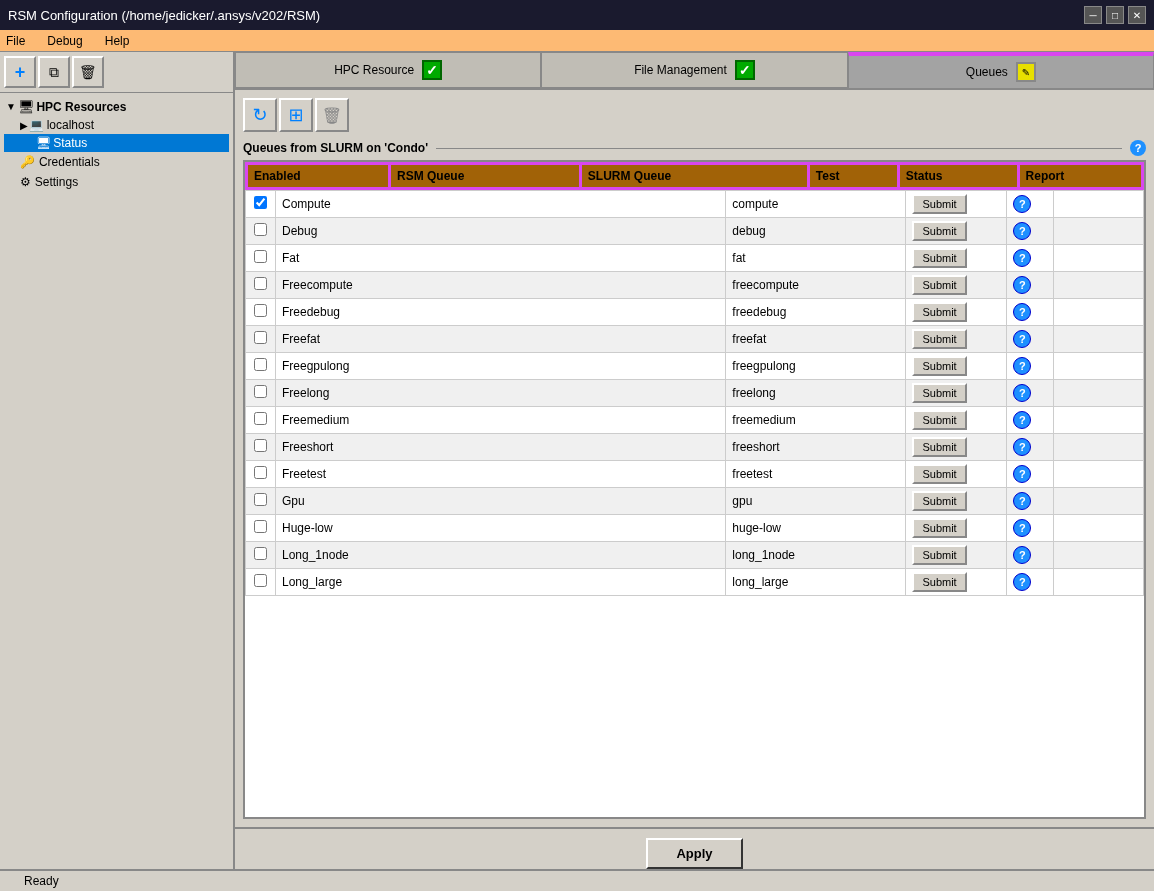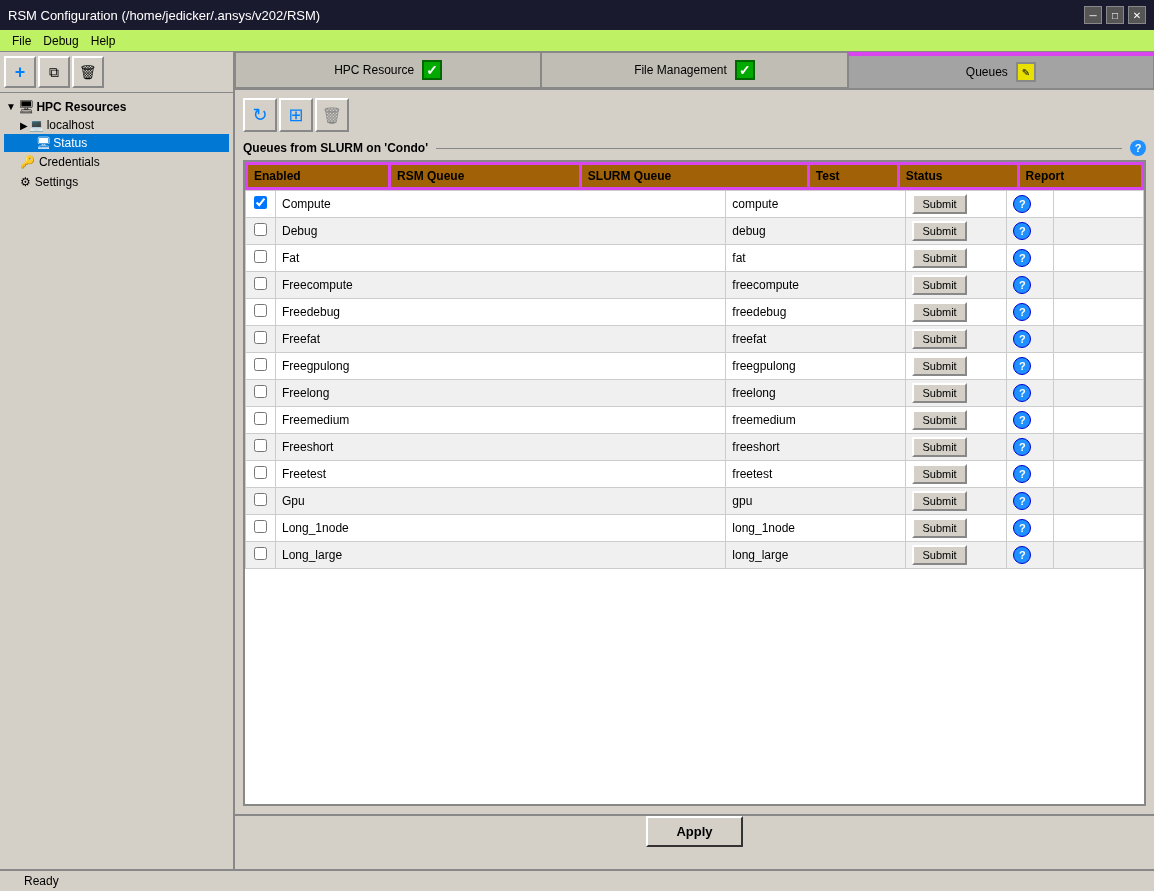--- a/index.html
+++ b/index.html
@@ -22,27 +22,27 @@
       background: #555;
       border: 1px solid #888;
       color: white;
       font-size: 10px;
       display: flex; align-items: center; justify-content: center;
       cursor: pointer;
     }
 
     
     .menu-bar {
-      background: #bef264;
+      background: #fdba74;
       border-bottom: 1px solid #888;
       height: 22px;
       display: flex;
       align-items: center;
-      padding: 0 6px;
-      gap: 0;
+      padding: 0 0;
+      gap: 10px;
     }
     .menu-item {
       padding: 2px 6px;
       cursor: pointer;
       font-size: 12px;
     }
 
     
     .main-layout {
       display: flex;
@@ -246,25 +246,25 @@
       cursor: pointer;
     }
 
     
     .table-scroll::-webkit-scrollbar { width: 16px; }
     .table-scroll::-webkit-scrollbar-track { background: #d4d0c8; }
     .table-scroll::-webkit-scrollbar-thumb { background: #888; border: 1px solid #555; }
 
     
     .apply-bar {
-      height: 55px;
+      height: 42px;
       background: #d4d0c8;
       border-top: 2px solid #888;
       display: flex;
-      align-items: flex-start;
+      align-items: flex-end;
       justify-content: center;
     }
     .apply-button {
       background: #d4d0c8;
       border: 2px solid;
       border-color: #ffffff #333 #333 #ffffff;
       padding: 6px 28px;
       font-size: 13px;
       font-weight: bold;
       cursor: pointer;
@@ -490,20 +490,28 @@
                   <tr>
                     <td class="checkbox-cell"><input type="checkbox" style=""></td>
                     <td style="min-width: 300px;">Gpu</td>
                     <td style="min-width: 120px;">gpu</td>
                     <td><button class="submit-btn">Submit</button></td>
                     <td><div class="help-btn" style="display: inline-flex;">?</div></td>
                     <td style="min-width: 60px;"></td>
                   </tr>
                   <tr>
                     <td class="checkbox-cell"><input type="checkbox" style=""></td>
+                    <td style="min-width: 300px;">Huge-low</td>
+                    <td style="min-width: 120px;">huge-low</td>
+                    <td><button class="submit-btn">Submit</button></td>
+                    <td><div class="help-btn" style="display: inline-flex;">?</div></td>
+                    <td style="min-width: 60px;"></td>
+                  </tr>
+                  <tr>
+                    <td class="checkbox-cell"><input type="checkbox" style=""></td>
                     <td style="min-width: 300px;">Long_1node</td>
                     <td style="min-width: 120px;">long_1node</td>
                     <td><button class="submit-btn">Submit</button></td>
                     <td><div class="help-btn" style="display: inline-flex;">?</div></td>
                     <td style="min-width: 60px;"></td>
                   </tr>
                   <tr>
                     <td class="checkbox-cell"><input type="checkbox" style=""></td>
                     <td style="min-width: 300px;">Long_large</td>
                     <td style="min-width: 120px;">long_large</td>

